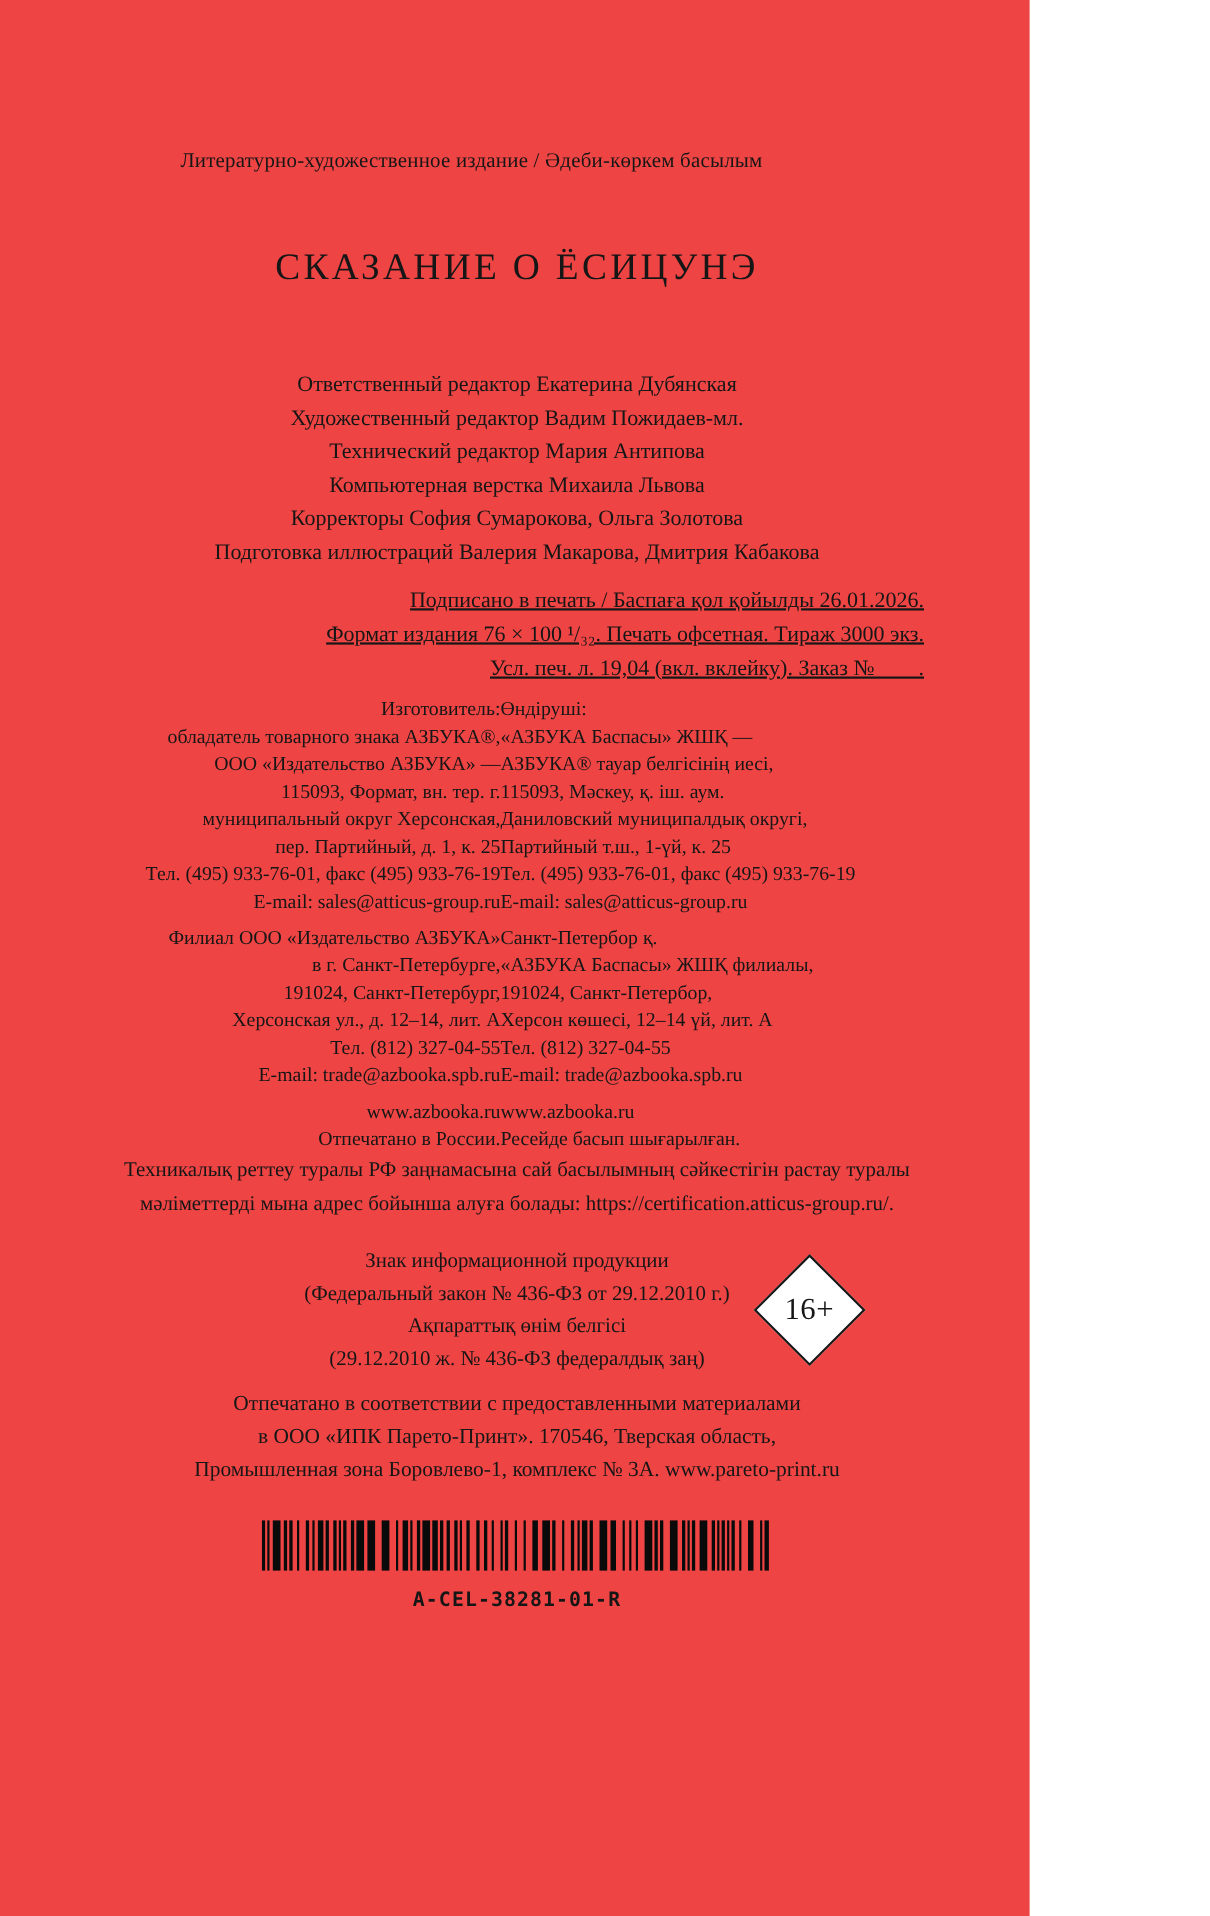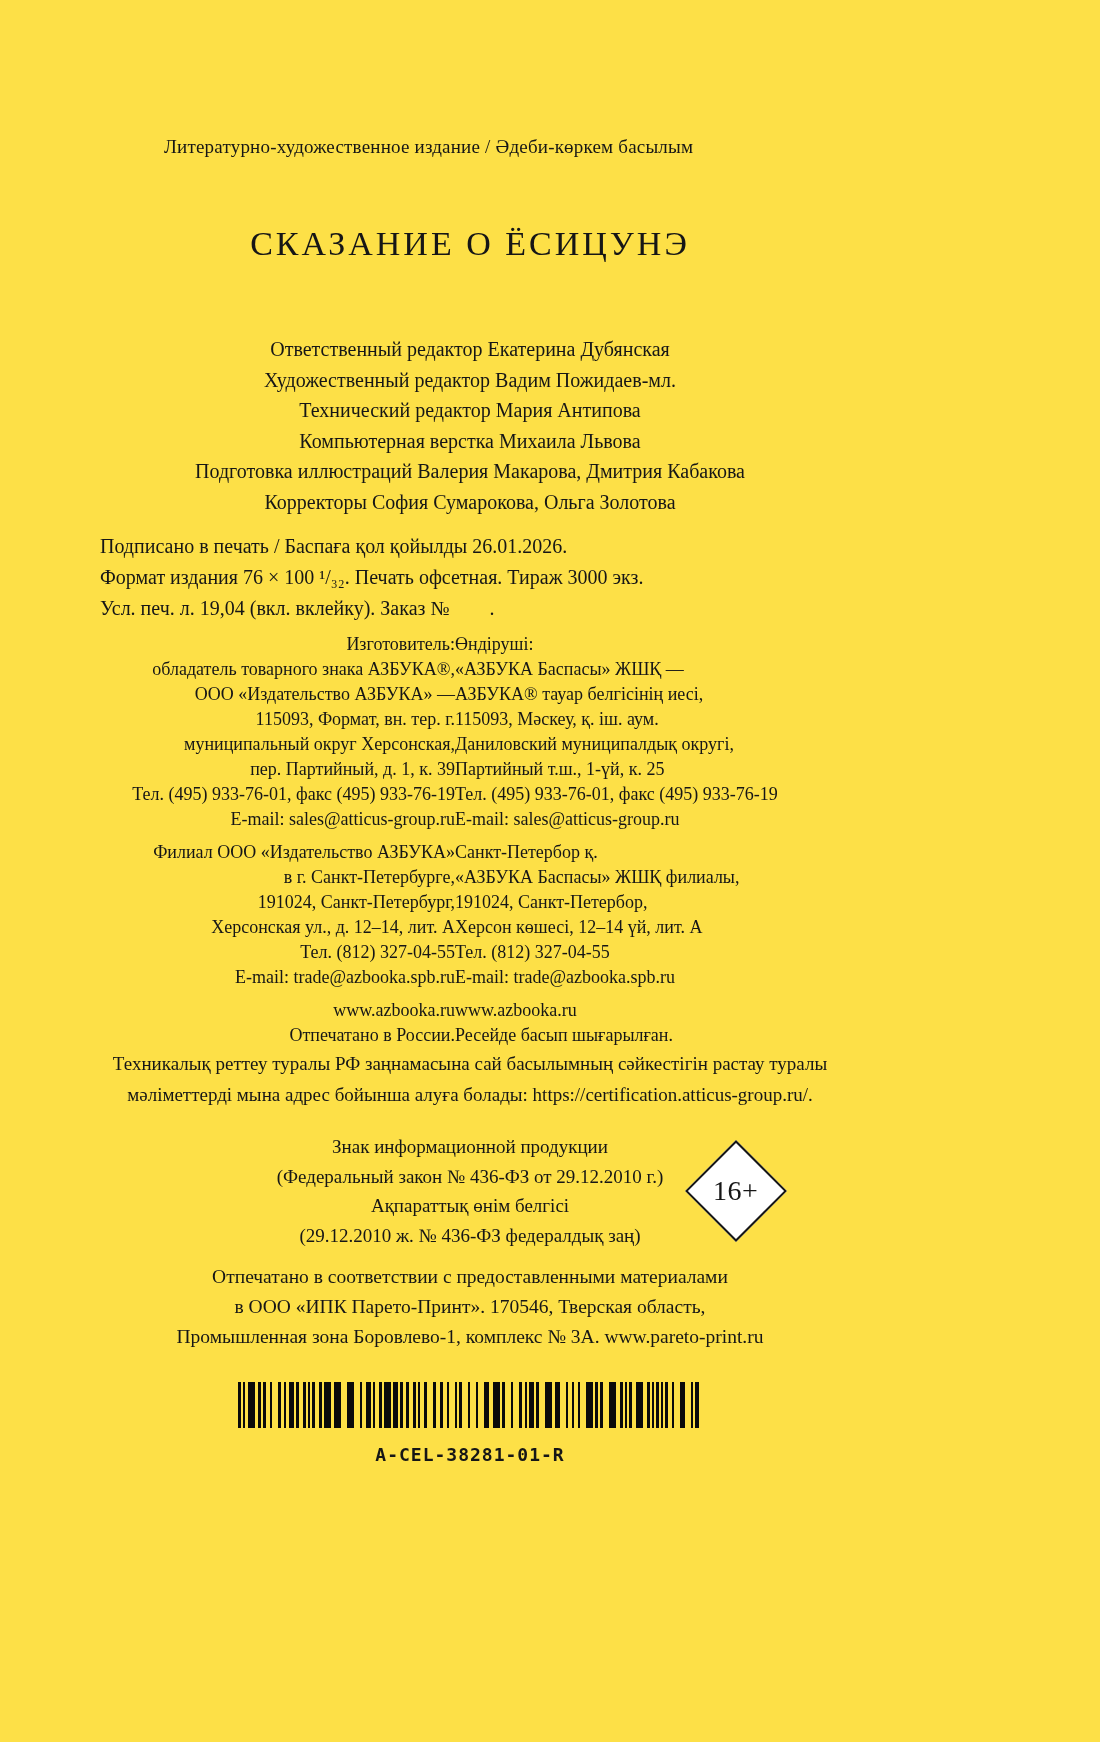--- a/index.html
+++ b/index.html
@@ -1,37 +1,37 @@
 <!DOCTYPE html>
 <html><head>
 <meta charset="utf-8">
 <style>
   html,body{margin:0;padding:0;background:#fff;}
   .page{
     position:relative;
-    width:1100px;height:1742px;
-    background:#fde047;
+    width:936px;height:1742px;
+    background:#ef4444;
     color:#161616;
     font-family:"Liberation Serif","DejaVu Serif",serif;
     overflow:hidden;
   }
   .content{width:740px;margin:0 0 0 100px;padding-top:136px;}
 
   .edition-line{font-size:19px;padding-left:64px;letter-spacing:.2px;}
 
   .title{
     margin:66px 0 0 0;
     text-align:center;
     font-size:34px;font-weight:400;
     letter-spacing:3px;
     line-height:40px;
   }
 
   .credits{margin-top:70px;text-align:center;font-size:20px;line-height:30.5px;}
-  .print-info{margin-top:14px;text-align:left;font-size:20px;line-height:31px;}
+  .print-info{margin-top:14px;text-align:right;font-size:20px;line-height:31px;text-decoration:underline;}
 
   .columns{margin-top:8px;display:flex;font-size:18px;line-height:25px;}
   .col-left{flex:0 0 355px;text-align:right;}
   .col-right{flex:1;text-align:left;}
   .group + .group{margin-top:8px;}
 
   .certification{text-align:center;font-size:19px;line-height:31px;}
 
   .info-sign-row{position:relative;margin-top:22px;}
   .info-sign-text{text-align:center;font-size:19px;line-height:29.5px;}
@@ -64,39 +64,39 @@
 
     <div class="edition-line">Литературно-художественное издание / Әдеби-көркем басылым</div>
 
     <h1 class="title">СКАЗАНИЕ О ЁСИЦУНЭ</h1>
 
     <div class="credits">
       <div>Ответственный редактор Екатерина Дубянская</div>
       <div>Художественный редактор Вадим Пожидаев-мл.</div>
       <div>Технический редактор Мария Антипова</div>
       <div>Компьютерная верстка Михаила Львова</div>
+      <div>Корректоры София Сумарокова, Ольга Золотова</div>
       <div>Подготовка иллюстраций Валерия Макарова, Дмитрия Кабакова</div>
-      <div>Корректоры София Сумарокова, Ольга Золотова</div>
     </div>
 
     <div class="print-info">
       <div>Подписано в печать / Баспаға қол қойылды 26.01.2026.</div>
       <div>Формат издания 76 × 100 ¹/₃₂. Печать офсетная. Тираж 3000 экз.</div>
       <div>Усл. печ. л. 19,04 (вкл. вклейку). Заказ №&nbsp;&nbsp;&nbsp;&nbsp;&nbsp;&nbsp;&nbsp;&nbsp;.</div>
     </div>
 
     <div class="columns">
       <div class="col-left">
         <div class="group">
           <div>Изготовитель:</div>
           <div>обладатель товарного знака АЗБУКА®,</div>
           <div>ООО «Издательство АЗБУКА» —</div>
           <div>115093, Формат, вн. тер. г.</div>
           <div>муниципальный округ Херсонская,</div>
-          <div>пер. Партийный, д. 1, к. 39</div>
+          <div>пер. Партийный, д. 1, к. 25</div>
           <div>Тел. (495) 933-76-01, факс (495) 933-76-19</div>
           <div>E-mail: sales@atticus-group.ru</div>
         </div>
         <div class="group">
           <div>Филиал ООО «Издательство АЗБУКА»</div>
           <div>в г. Санкт-Петербурге,</div>
           <div>191024, Санкт-Петербург,</div>
           <div>Херсонская ул., д. 12–14, лит. А</div>
           <div>Тел. (812) 327-04-55</div>
           <div>E-mail: trade@azbooka.spb.ru</div>

